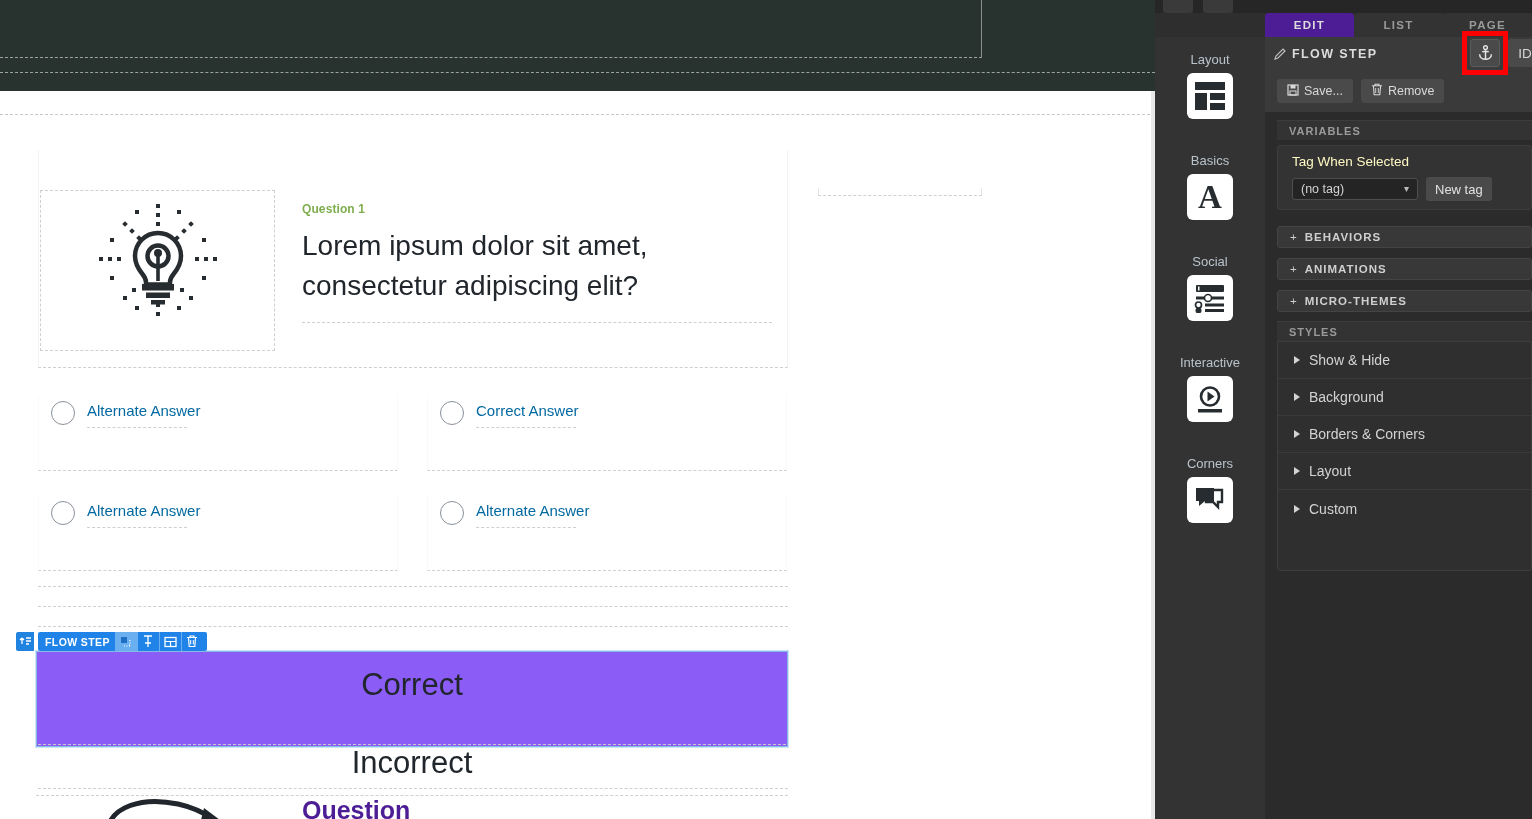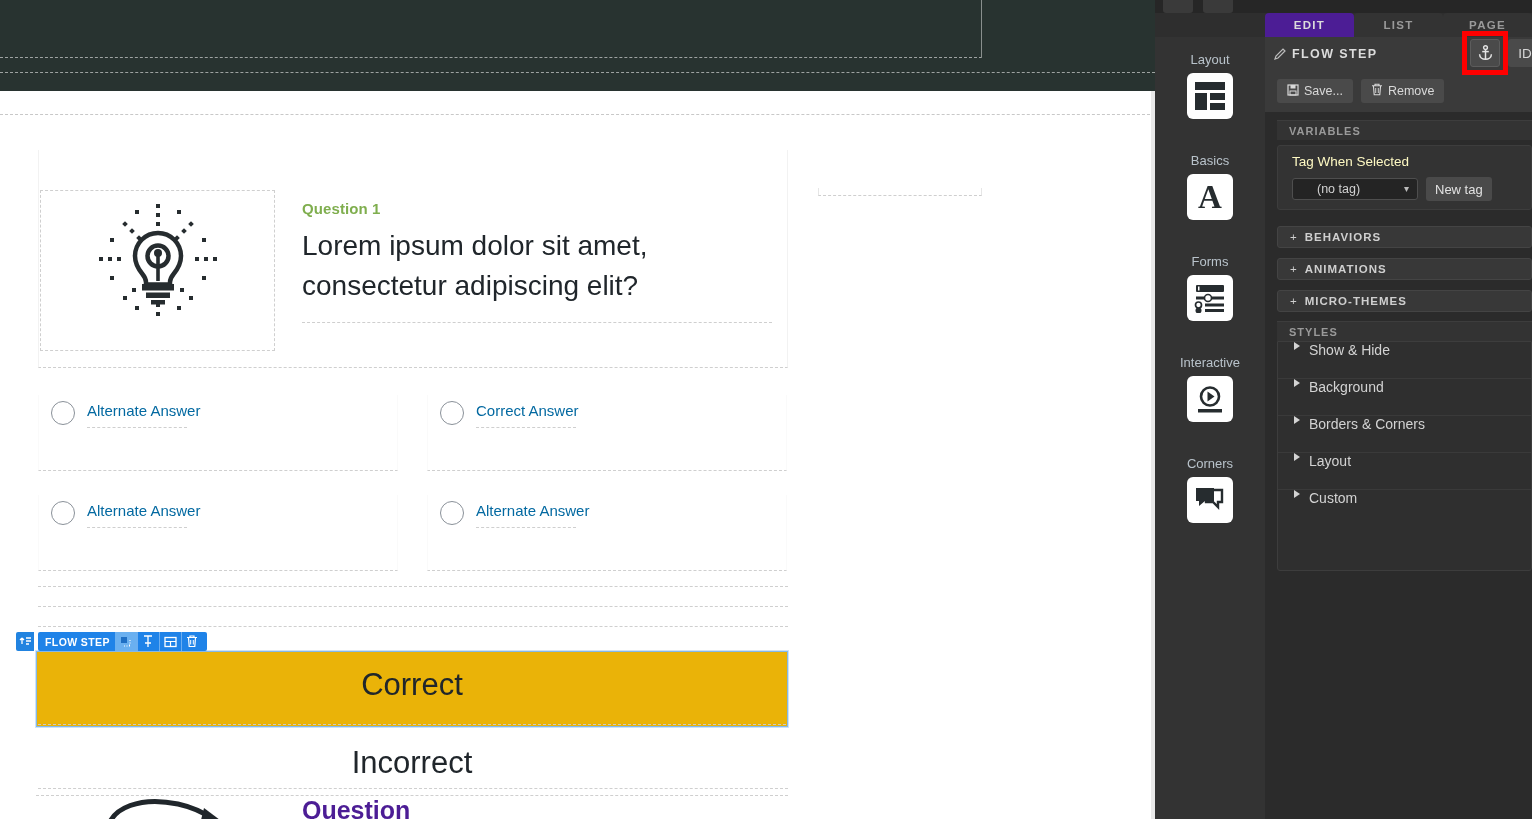--- a/index.html
+++ b/index.html
@@ -42,21 +42,21 @@
     position: absolute; left: 40px; top: 190px; width: 235px; height: 161px;
   }
   .bulb-box {
     position: absolute; left: 0; top: 0; width: 235px; height: 161px;
     border: 1px dashed #cfcfcf;
   }
   .bulb-svg { position: absolute; left: 55px; top: 10px; }
 
   .q-block { position: absolute; left: 302px; top: 196px; width: 470px; }
   .q-num {
-    color: #7fae4e; font-size: 15px; font-weight: bold; letter-spacing: .1px;
+    color: #7fae4e; font-size: 12px; font-weight: bold; letter-spacing: .1px;
     line-height: 26px;
   }
   .q-text {
     color: #20262b; font-size: 28px; font-weight: 400; line-height: 40px;
     margin-top: 4px;
   }
   .q-underdash {
     position: absolute; left: 0; top: 126px; width: 470px; height: 0;
     border-top: 1px dashed #cfcfcf;
   }
@@ -121,23 +121,23 @@
     padding-right: 5px;
   }
   .fs-btn {
     width: 22px; height: 19px; display: flex; align-items: center;
     justify-content: center; border-left: 1px solid rgba(255,255,255,.35);
   }
   .fs-btn.sel { background: #6ab0f0; border-left: none; }
 
   
   .correct-box {
-    position: absolute; left: 36px; top: 651px; width: 752px; height: 76px;
+    position: absolute; left: 36px; top: 651px; width: 752px; height: 96px;
     border: 1px solid #85b9e8; box-shadow: 0 0 0 1px #cfe3f7;
-    background: #eab308; z-index: 20;
+    background: #8b5cf6; z-index: 20;
   }
   .correct-inner-dash {
     position: absolute; left: 1px; bottom: 1px; right: 1px; height: 0;
     border-top: 1px dashed #c9c9c9;
   }
   .correct-text {
     position: absolute; left: 0; right: 0; top: 12px;
     text-align: center; font-size: 31px; color: #20262b; line-height: 42px;
   }
   .incorrect-box {
@@ -251,21 +251,21 @@
     position: absolute; left: 12px; top: 145px; width: 255px; height: 65px;
     background: #333333; border: 1px solid #3d3d3d; border-radius: 3px;
   }
   .var-label {
     position: absolute; left: 14px; top: 8px;
     font-size: 13.5px; color: #fef9c3;
   }
   .var-select {
     position: absolute; left: 14px; top: 32px; width: 126px; height: 22px;
     background: #242424; border: 1px solid #4e4e4e; border-radius: 3px;
-    color: #d2d2d2; font-size: 12.5px; padding-left: 24px;
+    color: #d2d2d2; font-size: 12.5px; padding-left: 8px;
     display: flex; align-items: center;
   }
   .var-select .chev { position: absolute; right: 8px; top: 4px; font-size: 10px; color:#bbb; }
   .newtag-btn {
     position: absolute; left: 148px; top: 31px; height: 24px;
     background: #4a4a4a; border-radius: 3px; color: #e2e2e2; font-size: 13px;
     display: flex; align-items: center; padding: 0 9px;
   }
 
   .collapse-row {
@@ -274,21 +274,21 @@
     display: flex; align-items: center; padding-left: 12px;
     font-size: 11.5px; letter-spacing: 1px; color: #cfcfcf; font-weight: bold;
   }
   .collapse-row .plus { margin-right: 7px; color: #cfcfcf; font-weight: normal; }
 
   .styles-card {
     position: absolute; left: 12px; top: 341px; width: 255px; height: 230px;
     background: #2f2f2f; border: 1px solid #3d3d3d; border-radius: 0 0 3px 3px;
   }
   .style-row {
-    position: relative; height: 37px; display: flex; 
+    position: relative; height: 37px; display: flex; align-items: center;
     padding-left: 16px; border-bottom: 1px solid #3a3a3a;
     font-size: 14px; color: #d3d3d3;
   }
   .style-row:last-child { border-bottom: none; }
   .tri {
     width: 0; height: 0; margin-right: 9px;
     border-left: 6px solid #d3d3d3;
     border-top: 4px solid transparent; border-bottom: 4px solid transparent;
   }
 </style>
@@ -466,21 +466,21 @@
     </div>
 
     <div class="pal-item" style="top:153px;">
       <div class="pal-label">Basics</div>
       <div class="pal-icon">
         <span style="font-family:'Liberation Serif',serif;font-size:33px;font-weight:bold;color:#262c2f;line-height:34px;">A</span>
       </div>
     </div>
 
     <div class="pal-item" style="top:254px;">
-      <div class="pal-label">Forms</div>
+      <div class="pal-label">Social</div>
       <div class="pal-icon">
         <svg width="32" height="30" viewBox="0 0 32 30">
           <rect x="2" y="2" width="28" height="7" rx="1" fill="#262c2f"></rect>
           <rect x="4" y="3.5" width="1.5" height="4" fill="#fff"></rect>
           <rect x="2" y="13.5" width="28" height="3" fill="#262c2f"></rect>
           <circle cx="14" cy="15" r="3.5" fill="#fff" stroke="#262c2f" stroke-width="1.6"></circle>
           <circle cx="4.5" cy="22" r="3" fill="#fff" stroke="#262c2f" stroke-width="1.7"></circle>
           <rect x="11" y="20.5" width="19" height="3" fill="#262c2f"></rect>
           <circle cx="4.5" cy="27.5" r="3" fill="#262c2f"></circle>
           <rect x="11" y="26" width="19" height="3" fill="#262c2f"></rect>

